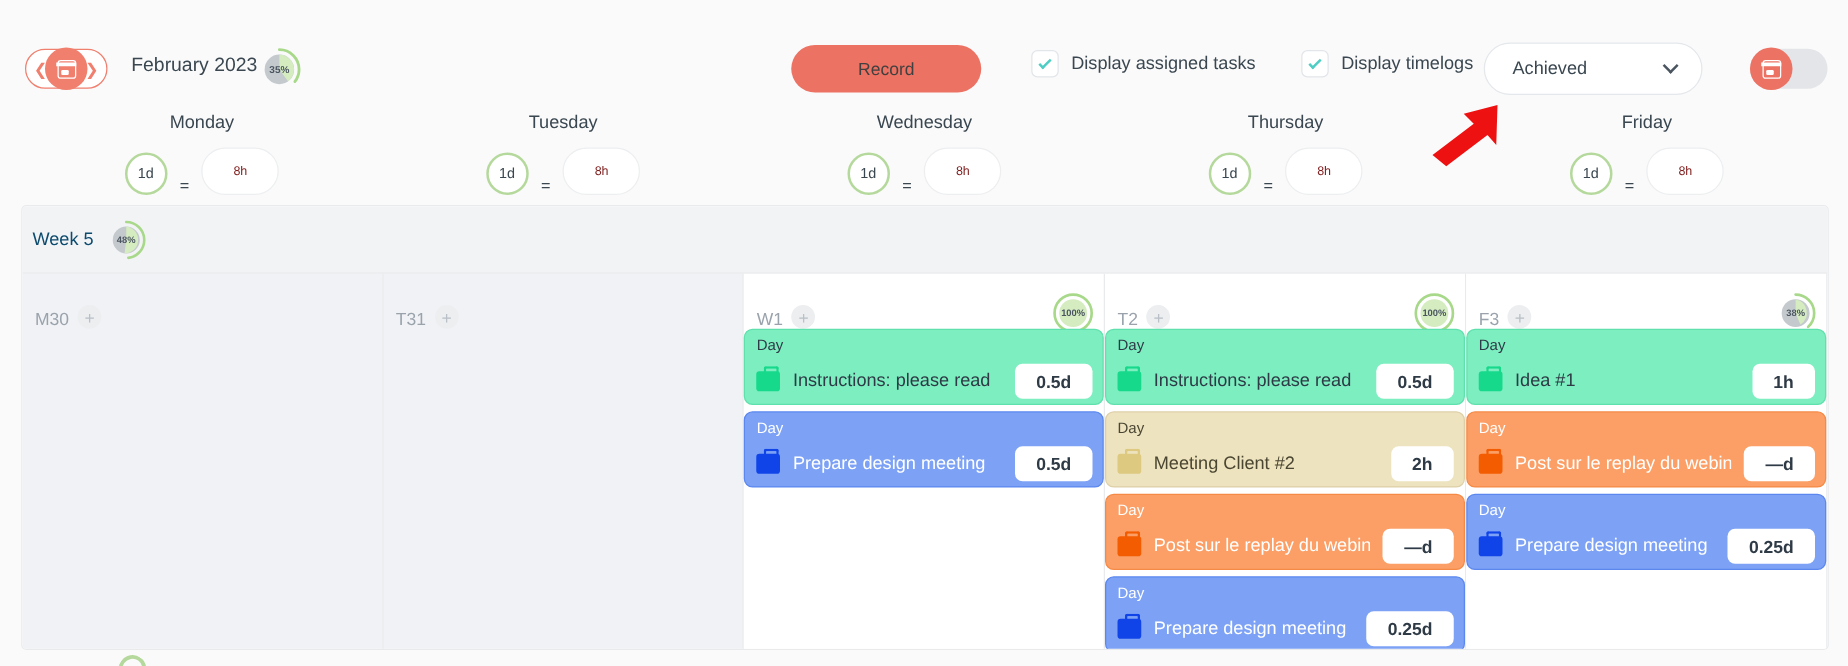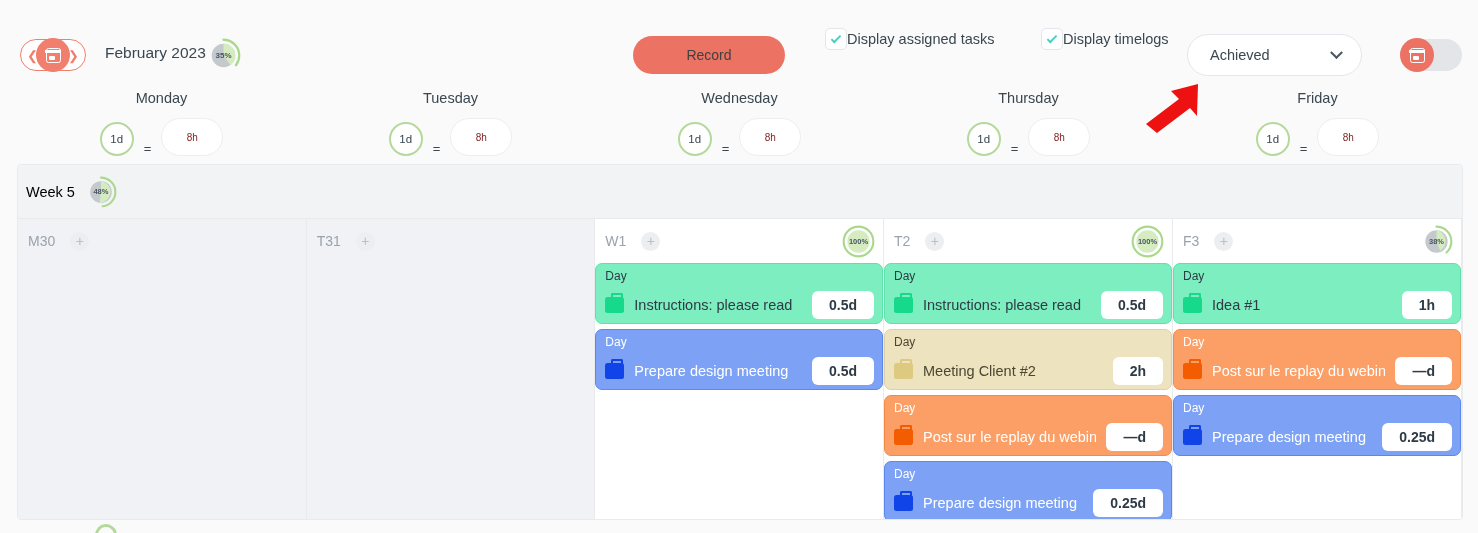--- a/index.html
+++ b/index.html
@@ -64,21 +64,21 @@
   }
 
   .record-btn {
     position: absolute; left: 633px; top: 36px;
     width: 152px; height: 38px; border-radius: 19px;
     background: #ec7263; border: none;
     color: #404040; font-size: 14px; font-family: "Liberation Sans", sans-serif;
     cursor: pointer;
   }
 
-  .check-wrap { position: absolute; display: flex; align-items: center; top: 28px; }
+  .check-wrap { position: absolute; display: flex; align-items: center; gap: 10px; top: 40px; }
   .check-box {
     width: 22px; height: 22px; border-radius: 5px;
     border: 1.3px solid #e2e6ea; background: #fff;
     display: flex; align-items: center; justify-content: center;
   }
   .check-mark {
     width: 10px; height: 5px;
     border-left: 2px solid #4ecdc4; border-bottom: 2px solid #4ecdc4;
     transform: rotate(-45deg) translate(1px,-1px);
   }
@@ -136,32 +136,32 @@
     position: absolute; left: 17px; top: 164px;
     width: 1446px; height: 356px;
     border: 1px solid #e8eaec; border-radius: 4px;
     background: #fff; overflow: hidden;
   }
   .week-row {
     height: 54px; background: #f2f3f5;
     display: flex; align-items: center; gap: 14px; padding-left: 8px;
     border-bottom: 1px solid #e8eaec;
   }
-  .week-label { font-size: 14.5px; color: #000000; }
+  .week-label { font-size: 14.5px; color: #0c4a6e; }
   .pct-week { width: 24px; height: 24px; font-size: 7.5px; }
 
   .columns { display: flex; height: 302px; }
   .col {
     width: 289px; border-right: 1px solid #e8eaec;
     background: #f1f2f5; padding: 0;
   }
   .col.active { background: #fff; }
   .col-head {
-    height: 44px; display: flex; align-items: center;
-    padding: 0 12px 0 10px; gap: 15px;
+    height: 44px; display: flex; align-items: flex-end;
+    padding: 0 12px 0 10px; gap: 7px;
   }
   .col-label { font-size: 14px; color: #9aa3ac; }
   .plus-btn {
     width: 19px; height: 19px; border-radius: 50%;
     background: #eceef0; color: #b9c0c7; font-size: 14px; line-height: 16px;
     display: flex; align-items: center; justify-content: center; cursor: pointer;
   }
   .col-pct { margin-left: auto; width: 25px; height: 25px; font-size: 7.5px; }
 
   

